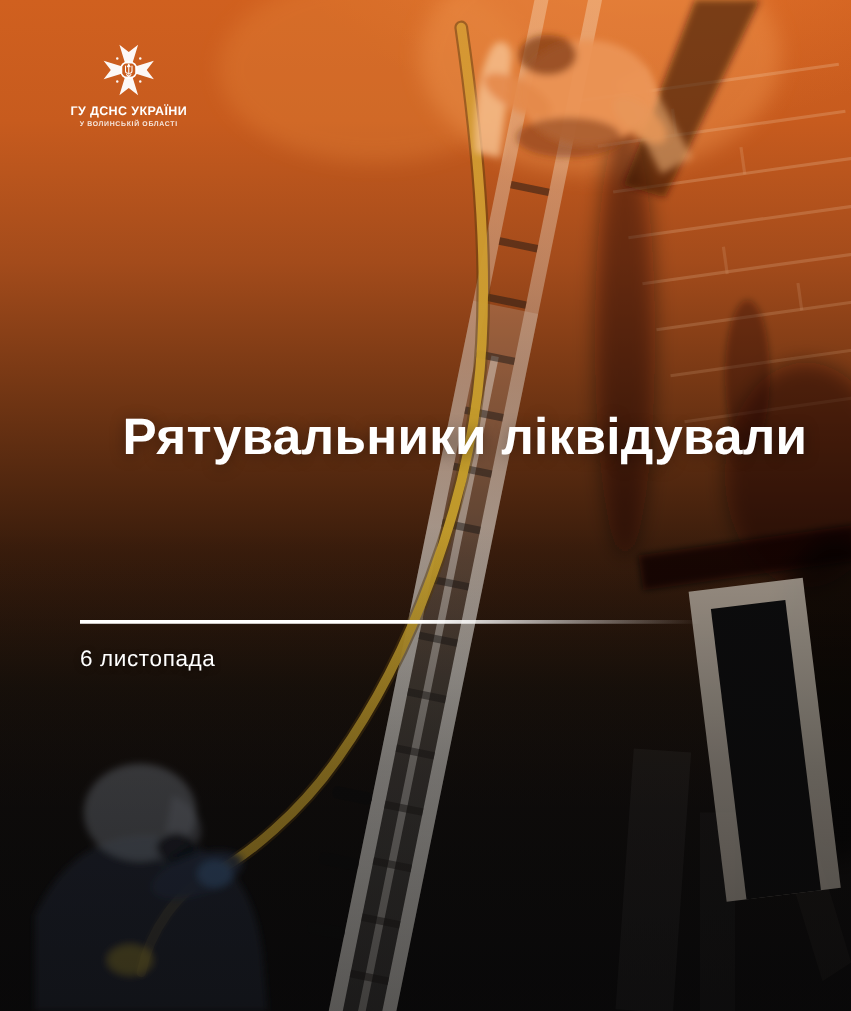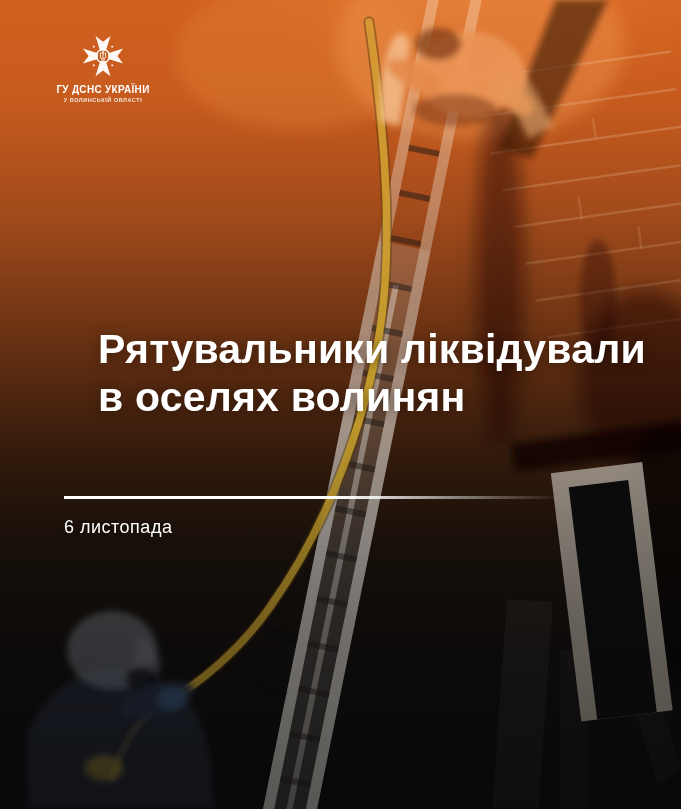--- a/index.html
+++ b/index.html
@@ -193,19 +193,18 @@
       </g>
       <circle r="11.5" fill="none" stroke="#ffffff" stroke-width="2.3"></circle>
       <path d="M 0,-7 L 0,6 M -4.5,-5.5 L -4.5,1.5 Q -4.5,4.5 -1.5,4.5 M 4.5,-5.5 L 4.5,1.5 Q 4.5,4.5 1.5,4.5 M -3,6.5 L 0,9 L 3,6.5 M -1.8,-4.5 L 0,-8 L 1.8,-4.5" fill="none" stroke="#ffffff" stroke-width="1.5" stroke-linecap="round" stroke-linejoin="round"></path>
     </svg>
     <div class="org">ГУ ДСНС УКРАЇНИ</div>
     <div class="region">У ВОЛИНСЬКІЙ ОБЛАСТІ</div>
   </div>
 
   <div class="headline">
     <div>Рятувальники ліквідували</div>
-    <div>в оселях волинян</div>
   </div>
 
   <div class="divider"></div>
   <div class="date">6 листопада</div>
 
 </div>
 
 </body></html>

